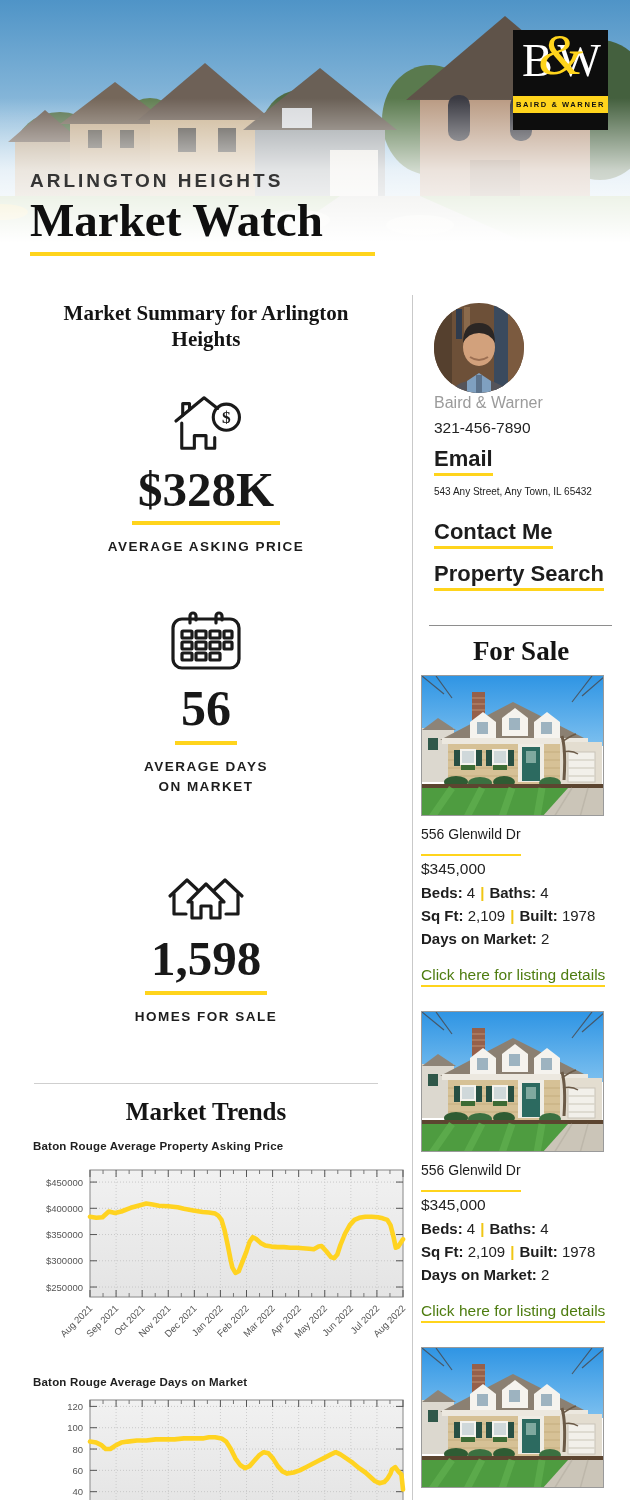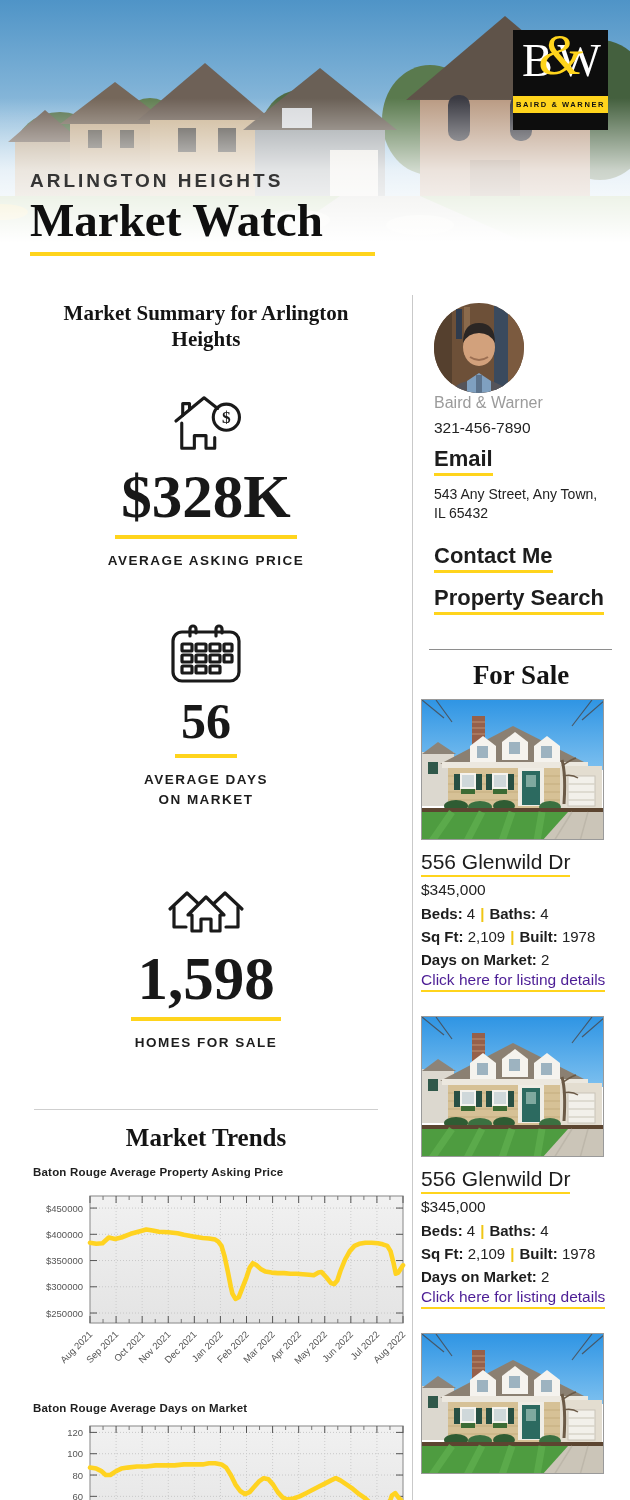--- a/index.html
+++ b/index.html
@@ -41,55 +41,55 @@
   .col-left{flex:0 0 412px;}
   .col-right{flex:1;border-left:1px solid #c9c9c9;padding:8px 10px 0 8px;min-height:1205px;}
 
   
   .summary-title{font-size:21px;font-weight:600;text-align:center;line-height:1.25;width:300px;margin:5px auto 0;color:#141414;}
   .stat{text-align:center;}
   .stat-1{margin-top:38px;} .stat-2{margin-top:52px;} .stat-3{margin-top:64px;}
   .stat .icon{display:inline-block;color:#1a1a1a;}
   .stat-value{display:block;margin-top:4px;}
   .stat-value span{display:inline-block;font-family:"Liberation Serif",serif;font-weight:600;
-    font-size:61px;line-height:1.1;color:#181818;border-bottom:4px solid var(--yellow);padding:0 6px 5px;}
+    font-size:49px;line-height:1.1;color:#181818;border-bottom:4px solid var(--yellow);padding:0 6px 5px;}
   .stat-label{margin:12px auto 0;font-size:13.5px;font-weight:bold;letter-spacing:1.5px;color:#1d1d1d;max-width:170px;line-height:1.45;}
   .left-divider{border:none;border-top:1px solid #cfcfcf;width:344px;margin:56px auto 0;}
   .trends-title{font-size:25px;font-weight:600;text-align:center;margin-top:14px;color:#141414;}
   .chart-block{margin-top:14px;}
   .chart-block+.chart-block{margin-top:30px;}
   .chart-title{font-size:11.5px;font-weight:bold;color:#1f1f1f;margin-left:33px;letter-spacing:.2px;}
   .chart-svg{display:block;margin-top:4px;}
 
   
   .avatar{width:90px;height:90px;border-radius:50%;overflow:hidden;margin-left:13px;}
   .agent-info{margin-left:13px;}
   .agent-name{font-size:18px;line-height:1.3;color:#222;margin-top:10px;max-width:170px;}
   .agent-company{font-size:16px;color:var(--gray);margin-top:1px;}
   .agent-phone{font-size:15.5px;margin-top:7px;color:#222;}
   .ylink{display:inline-block;font-size:22px;font-weight:bold;color:#1d1d1d;text-decoration:none;
     border-bottom:3px solid var(--yellow);padding-bottom:1px;}
   .email-link{margin-top:9px;}
-  .agent-address{font-size:14px;color:#222;margin-top:9px;line-height:1.35;max-width:170px;}
+  .agent-address{font-size:10px;color:#222;margin-top:9px;line-height:1.35;max-width:170px;}
   .contact-link{margin-top:20px;}
   .search-link{margin-top:12px;}
   .right-divider{border:none;border-top:1px solid #8e8e8e;margin:34px 0 0 8px;width:183px;}
   .forsale-title{font-size:27px;font-weight:600;text-align:center;margin-top:10px;color:#141414;width:200px;}
   .listing{margin-top:8px;}
   .listing+.listing{margin-top:24px;}
   .listing-photo{width:183px;height:141px;border:1px solid #9a9a9a;overflow:hidden;display:block;}
   .listing-photo svg{display:block;}
-  .listing-address{display:inline-block;font-size:21px;color:#1d1d1d;text-decoration:none;
-    border-bottom:2.5px solid var(--yellow);padding-bottom:1px;margin-top:10px;}
+  .listing-address{display:inline-block;font-size:14px;color:#1d1d1d;text-decoration:none;
+    border-bottom:2.5px solid var(--yellow);padding-bottom:12px;margin-top:10px;}
   .listing-price{font-size:15.5px;margin-top:4px;color:#222;}
   .listing-line{font-size:15px;color:#222;margin-top:6px;}
   .listing-line b{font-weight:bold;color:#1d1d1d;}
   .sep{color:#efc614;font-weight:bold;padding:0 5px;}
-  .listing-link{display:inline-block;font-size:15.5px;color:#4c1d95;text-decoration:none;
-    border-bottom:2.5px solid var(--yellow);padding-bottom:1px;margin-top:3px;}
+  .listing-link{display:inline-block;font-size:15.5px;color:#4d7c0f;text-decoration:none;
+    border-bottom:2.5px solid var(--yellow);padding-bottom:1px;margin-top:19px;}
 </style>
 </head>
 <body>
 
 <div class="hero">
   <svg class="hero-art" width="630" height="258" viewBox="0 0 630 258" preserveAspectRatio="none">
     <defs>
       <linearGradient id="sky" x1="0" y1="0" x2="0" y2="1">
         <stop offset="0" stop-color="#4f94c7"></stop>
           <stop offset=".55" stop-color="#9cc4e0"></stop>

